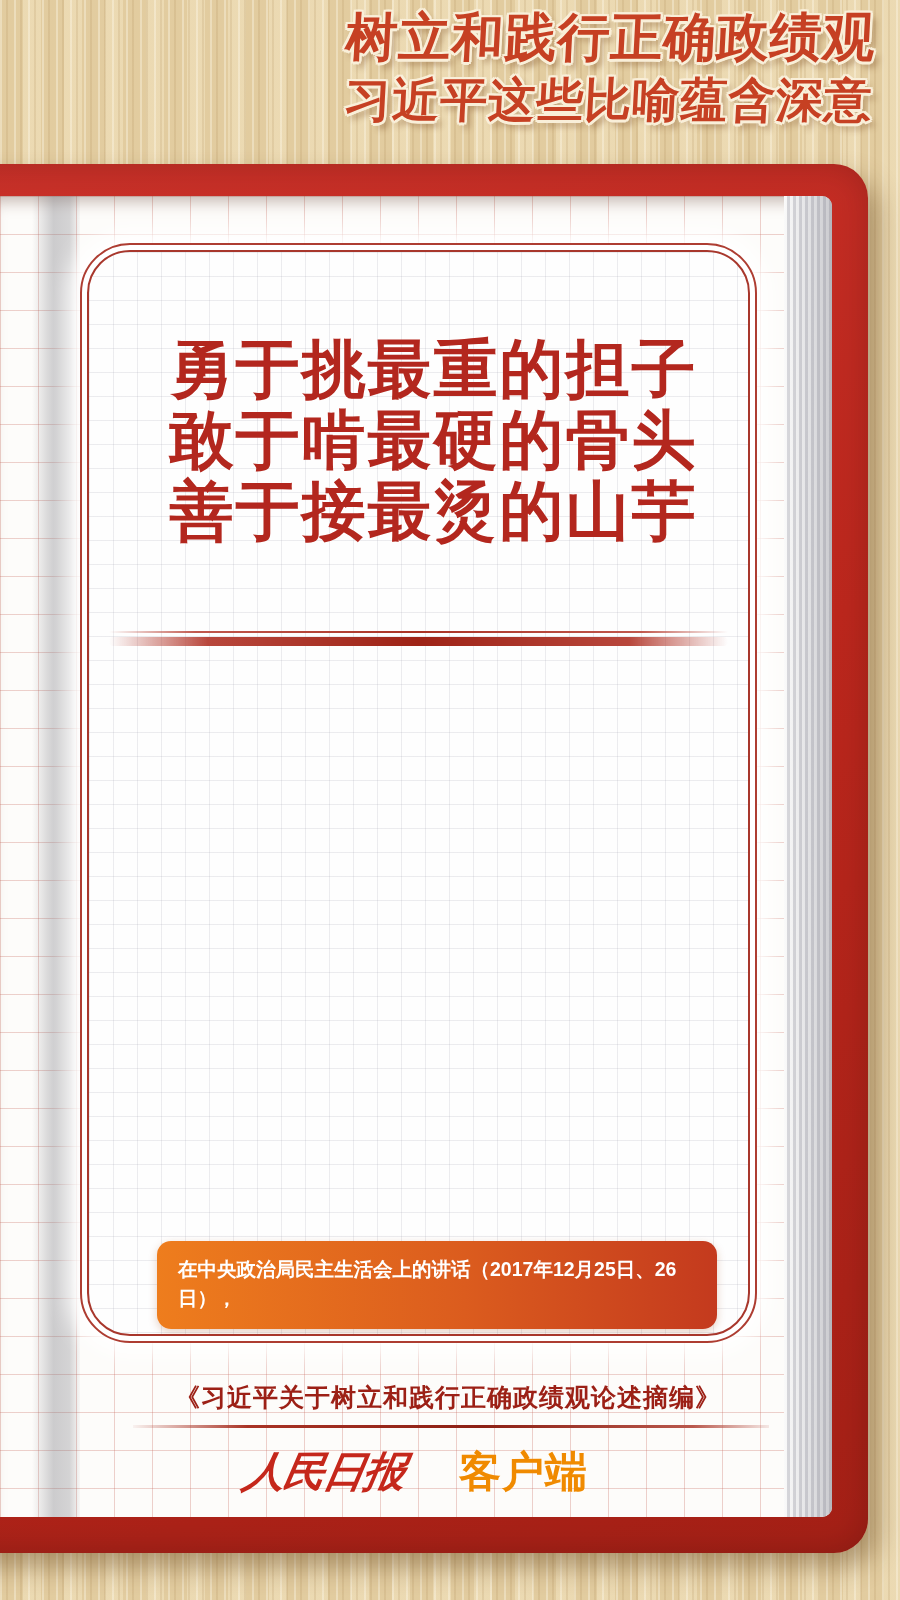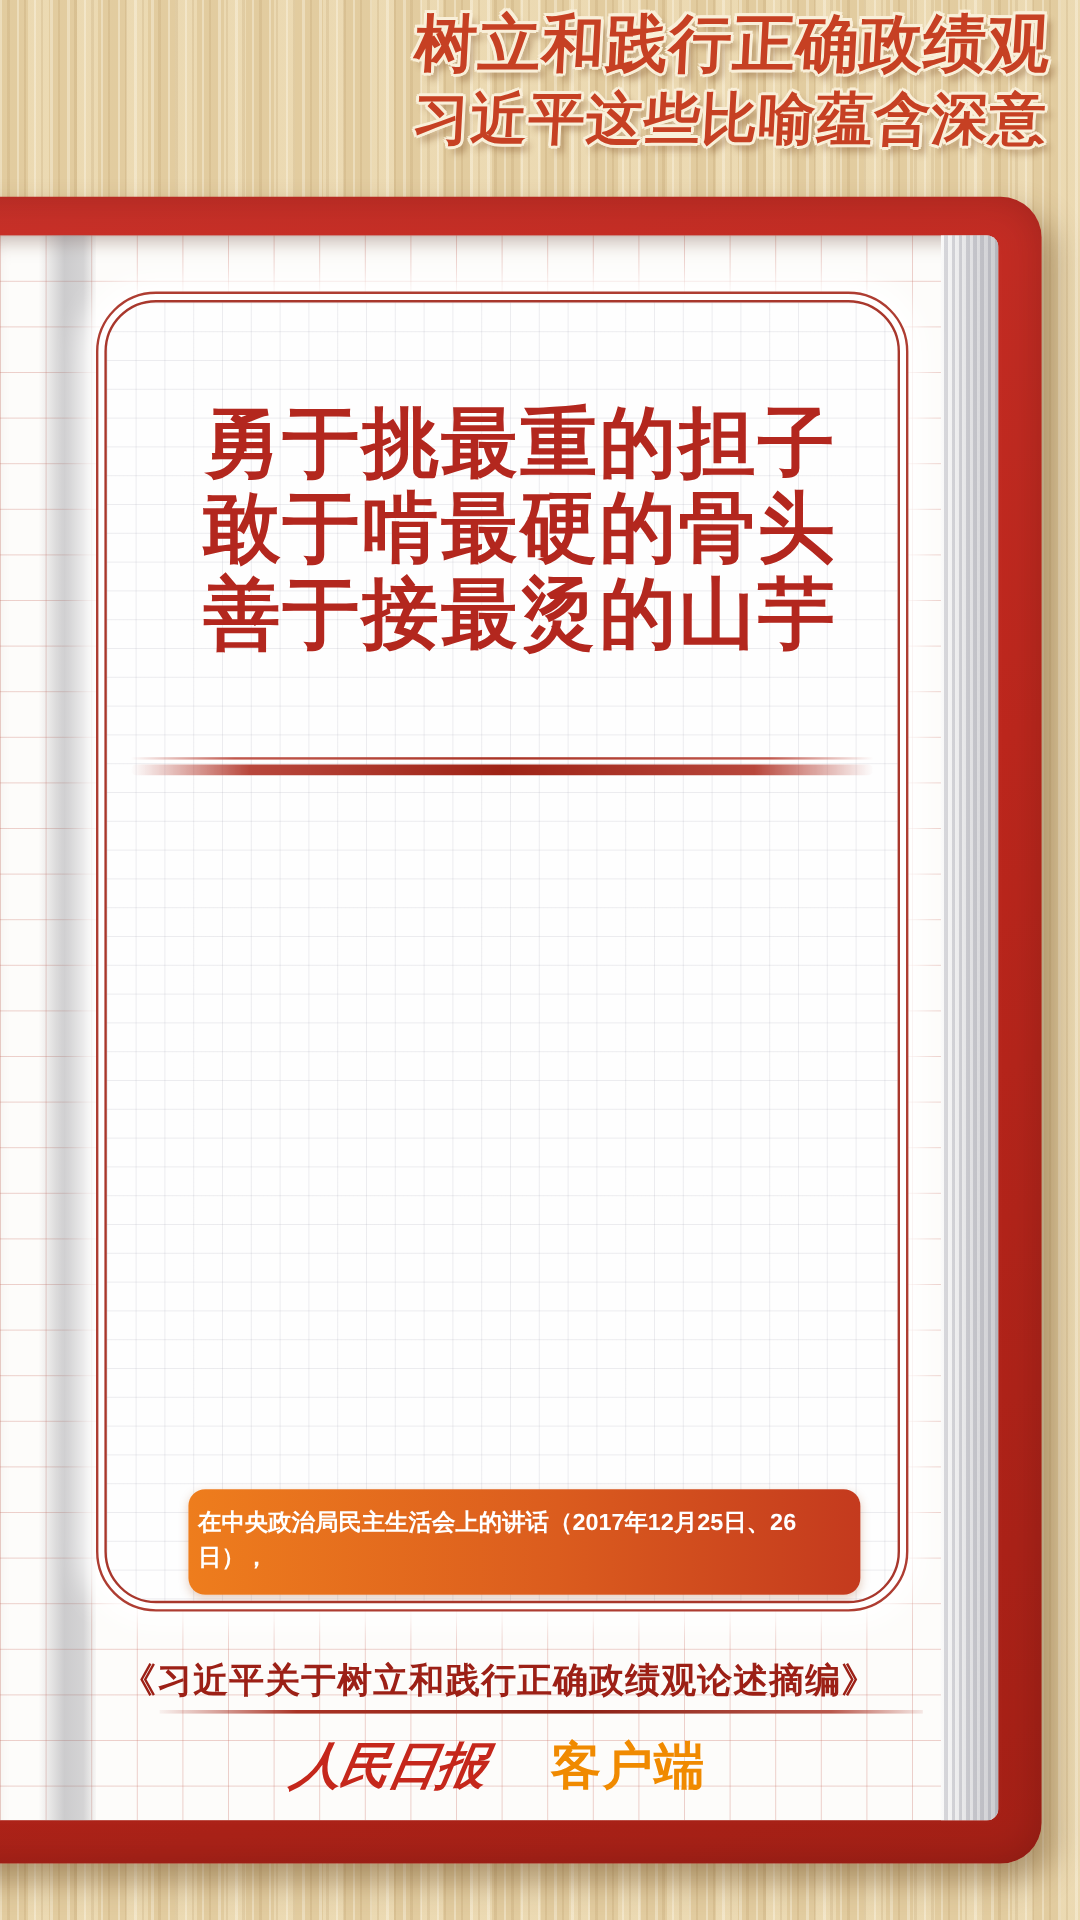--- a/index.html
+++ b/index.html
@@ -80,30 +80,30 @@
     height:9px;margin-top:4px;border-radius:5px;filter:blur(.4px);
     background:linear-gradient(90deg, rgba(184,71,60,0) 0%, #b8473c 16%, #9e2316 50%, #b8473c 84%, rgba(184,71,60,0) 100%);
   }
   .quote-body{
     position:absolute;top:566px;left:53px;width:612px;margin:0;
     color:#3c3c3c;font-weight:700;font-size:41px;line-height:55px;
     text-indent:2em;text-align:justify;letter-spacing:.5px;
   }
   .source-badge{
     position:absolute;top:989px;left:68px;width:560px;height:88px;
-    box-sizing:border-box;border-radius:14px;padding:14px 8px;
+    box-sizing:border-box;border-radius:14px;padding:14px 21px;
     background:linear-gradient(90deg,#ee7d1d 0%,#db5c1e 55%,#c43a1e 100%);
     color:#ffffff;font-weight:700;font-size:19.5px;line-height:29px;
     font-family:"Liberation Sans","DejaVu Sans",sans-serif;
     box-shadow:0 3px 8px rgba(160,70,20,.25);
   }
   
   .book-title{
     position:absolute;top:1185px;left:0;width:100%;text-align:center;
-    color:#9c2016;font-weight:700;font-size:29px;letter-spacing:1px;
+    color:#9c2016;font-weight:700;font-size:25px;letter-spacing:1px;padding-left:32px;
   }
   .book-title-underline{
     position:absolute;top:1229px;left:133px;width:636px;height:3px;
     background:linear-gradient(90deg, rgba(169,51,37,.05) 0%, #a93325 18%, #8c2014 55%, #b9584c 88%, rgba(169,51,37,.1) 100%);
   }
   .brand{
     position:absolute;top:1248px;left:0;width:100%;
     display:flex;justify-content:center;align-items:center;gap:10px;
   }
   .brand-name{

